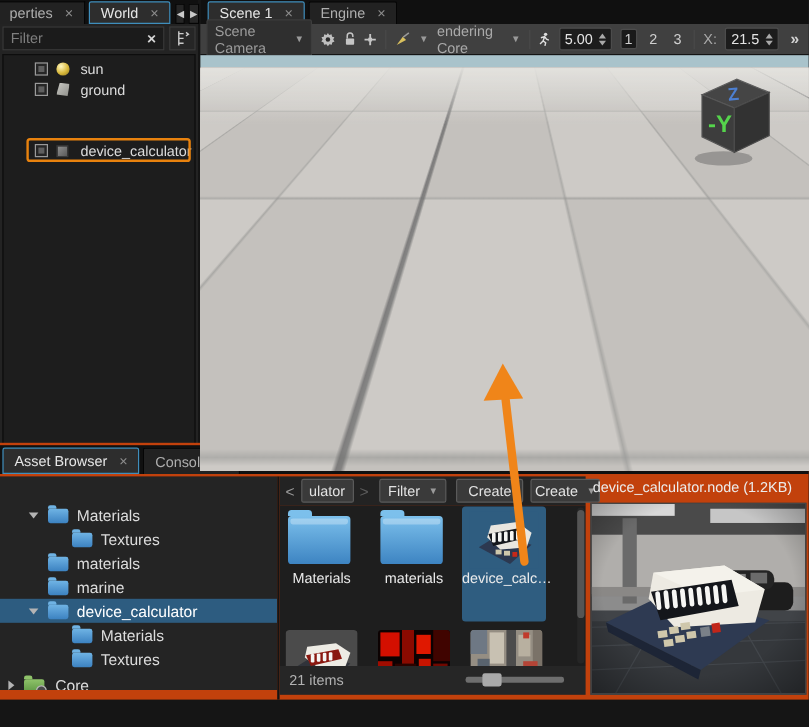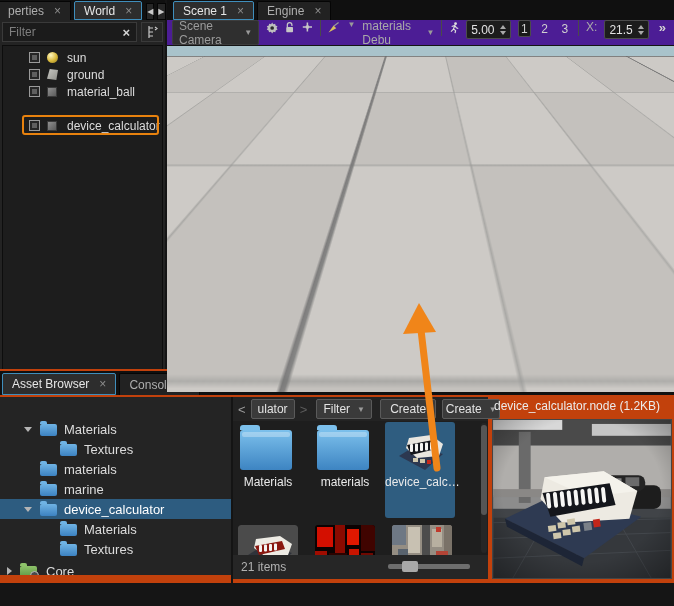--- a/index.html
+++ b/index.html
@@ -23,21 +23,21 @@
 .cb::after{content:"";position:absolute;left:2px;top:2px;width:5px;height:5px;background:#5f5f5f}
 .nicon{position:absolute;left:44px;width:11px;height:11px}
 .icon-sun{border-radius:50%;background:radial-gradient(circle at 35% 30%,#fff7c0,#d8b83a 55%,#887322)}
 .icon-mesh{background:linear-gradient(135deg,#c9c9c4,#8f8f8a);clip-path:polygon(25% 0,100% 10%,85% 100%,0 88%)}
 .icon-node{width:10px;height:10px;background:linear-gradient(135deg,#909090,#5a5a5a);border:1px solid #3a3a3a}
 .nlabel{position:absolute;left:64px}
 .hlbox{position:absolute;left:19px;right:3px;height:20px;border:2px solid #e8820e;border-radius:3px}
 .hscroll{position:absolute;left:3px;bottom:3px;width:126px;height:4px;background:#9a9a9a;border-radius:2px}
 
 #vp{left:167px;top:0;width:507px;height:392px;position:absolute;background:#262626}
-.vtb{position:absolute;left:0;top:20px;width:100%;height:26px;background:#4c1d95;border-bottom:1px solid #141414;display:flex;padding:0 5px;gap:7px;font-size:12px;color:#a9a9a9}
+.vtb{position:absolute;left:0;top:20px;width:100%;height:26px;background:#404040;border-bottom:1px solid #141414;display:flex;align-items:center;padding:0 5px;gap:7px;font-size:12px;color:#a9a9a9}
 .sep{width:1px;height:16px;background:#4a4a4a}
 .combo{display:flex;align-items:center;gap:7px;padding:2px 6px;background:#2f2f2f;border:1px solid #3d3d3d;border-radius:2px;color:#9b9b9b}
 .caret{font-size:8px;color:#9a9a9a}
 .spin{display:flex;align-items:center;background:#1c1c1c;border:1px solid #4c4c4c;border-radius:2px;height:19px;padding:0 4px;color:#e3e3e3;gap:5px}
 .spincol{display:flex;flex-direction:column;gap:2px}
 .tri-up{width:0;height:0;border-left:3px solid transparent;border-right:3px solid transparent;border-bottom:4px solid #a9a9a9}
 .tri-down{width:0;height:0;border-left:3px solid transparent;border-right:3px solid transparent;border-top:4px solid #a9a9a9}
 .preset{width:17px;height:17px;display:flex;align-items:center;justify-content:center;color:#cfcfcf;font-size:12px}
 .preset.active{background:#1a1a1a;border:1px solid #4c4c4c;border-radius:2px}
 .overflowbtn{margin-left:auto;color:#d3d3d3;font-size:13px;font-weight:bold;padding:0 3px}
@@ -127,25 +127,20 @@
       <div class="wrow" style="top:20px">
         <span class="cb"></span>
         <span class="nicon icon-mesh"></span>
         <span class="nlabel">ground</span>
       </div>
       <div class="wrow" style="top:3px">
         <span class="cb"></span>
         <span class="nicon icon-sun"></span>
         <span class="nlabel">sun</span>
       </div>
-      <div class="wrow" style="top:37px">
-        <span class="cb"></span>
-        <span class="nicon icon-node"></span>
-        <span class="nlabel">material_ball</span>
-      </div>
       <div class="wrow" style="top:71px">
         <span class="cb"></span>
         <span class="nicon icon-node"></span>
         <span class="nlabel">device_calculator</span>
       </div>
       <div class="hlbox" style="top:69px"></div>
       <div class="hscroll"></div>
     </div>
   </div>
 
@@ -177,21 +172,21 @@
           <path d="M7 1 V13 M1 7 H13" stroke="#c5c5c5" stroke-width="2"></path>
           <rect x="5" y="5" width="4" height="4" fill="#c5c5c5"></rect>
         </svg>
       <div class="sep"></div>
       <svg width="17" height="15" viewBox="0 0 17 15">
           <path d="M2 14 L8.5 5 L12 8.5 Z" fill="#d9c05e"></path>
           <path d="M9 5.5 L15 1" stroke="#9a9a9a" stroke-width="1.6"></path>
         </svg>
       <span class="caret">▼</span>
       <div style="display:flex;align-items:center;gap:5px">
-        <span>materials Debu</span>
+        <span>endering Core</span>
         <span class="caret">▼</span>
       </div>
       <div class="sep"></div>
       <svg width="13" height="16" viewBox="0 0 13 16">
           <circle cx="8.5" cy="2.4" r="1.8" fill="#dedede"></circle>
           <path d="M3.5 6 L7.5 4.8 L9.5 7.6 L12 8.6 M7.5 4.8 L5.8 9.4 L8.6 11.4 L7.8 14.6 M5.8 9.4 L2.6 12.6" stroke="#dedede" stroke-width="1.5" fill="none"></path>
         </svg>
       <div class="spin">
         <span>5.00</span>
         <span class="spincol">

